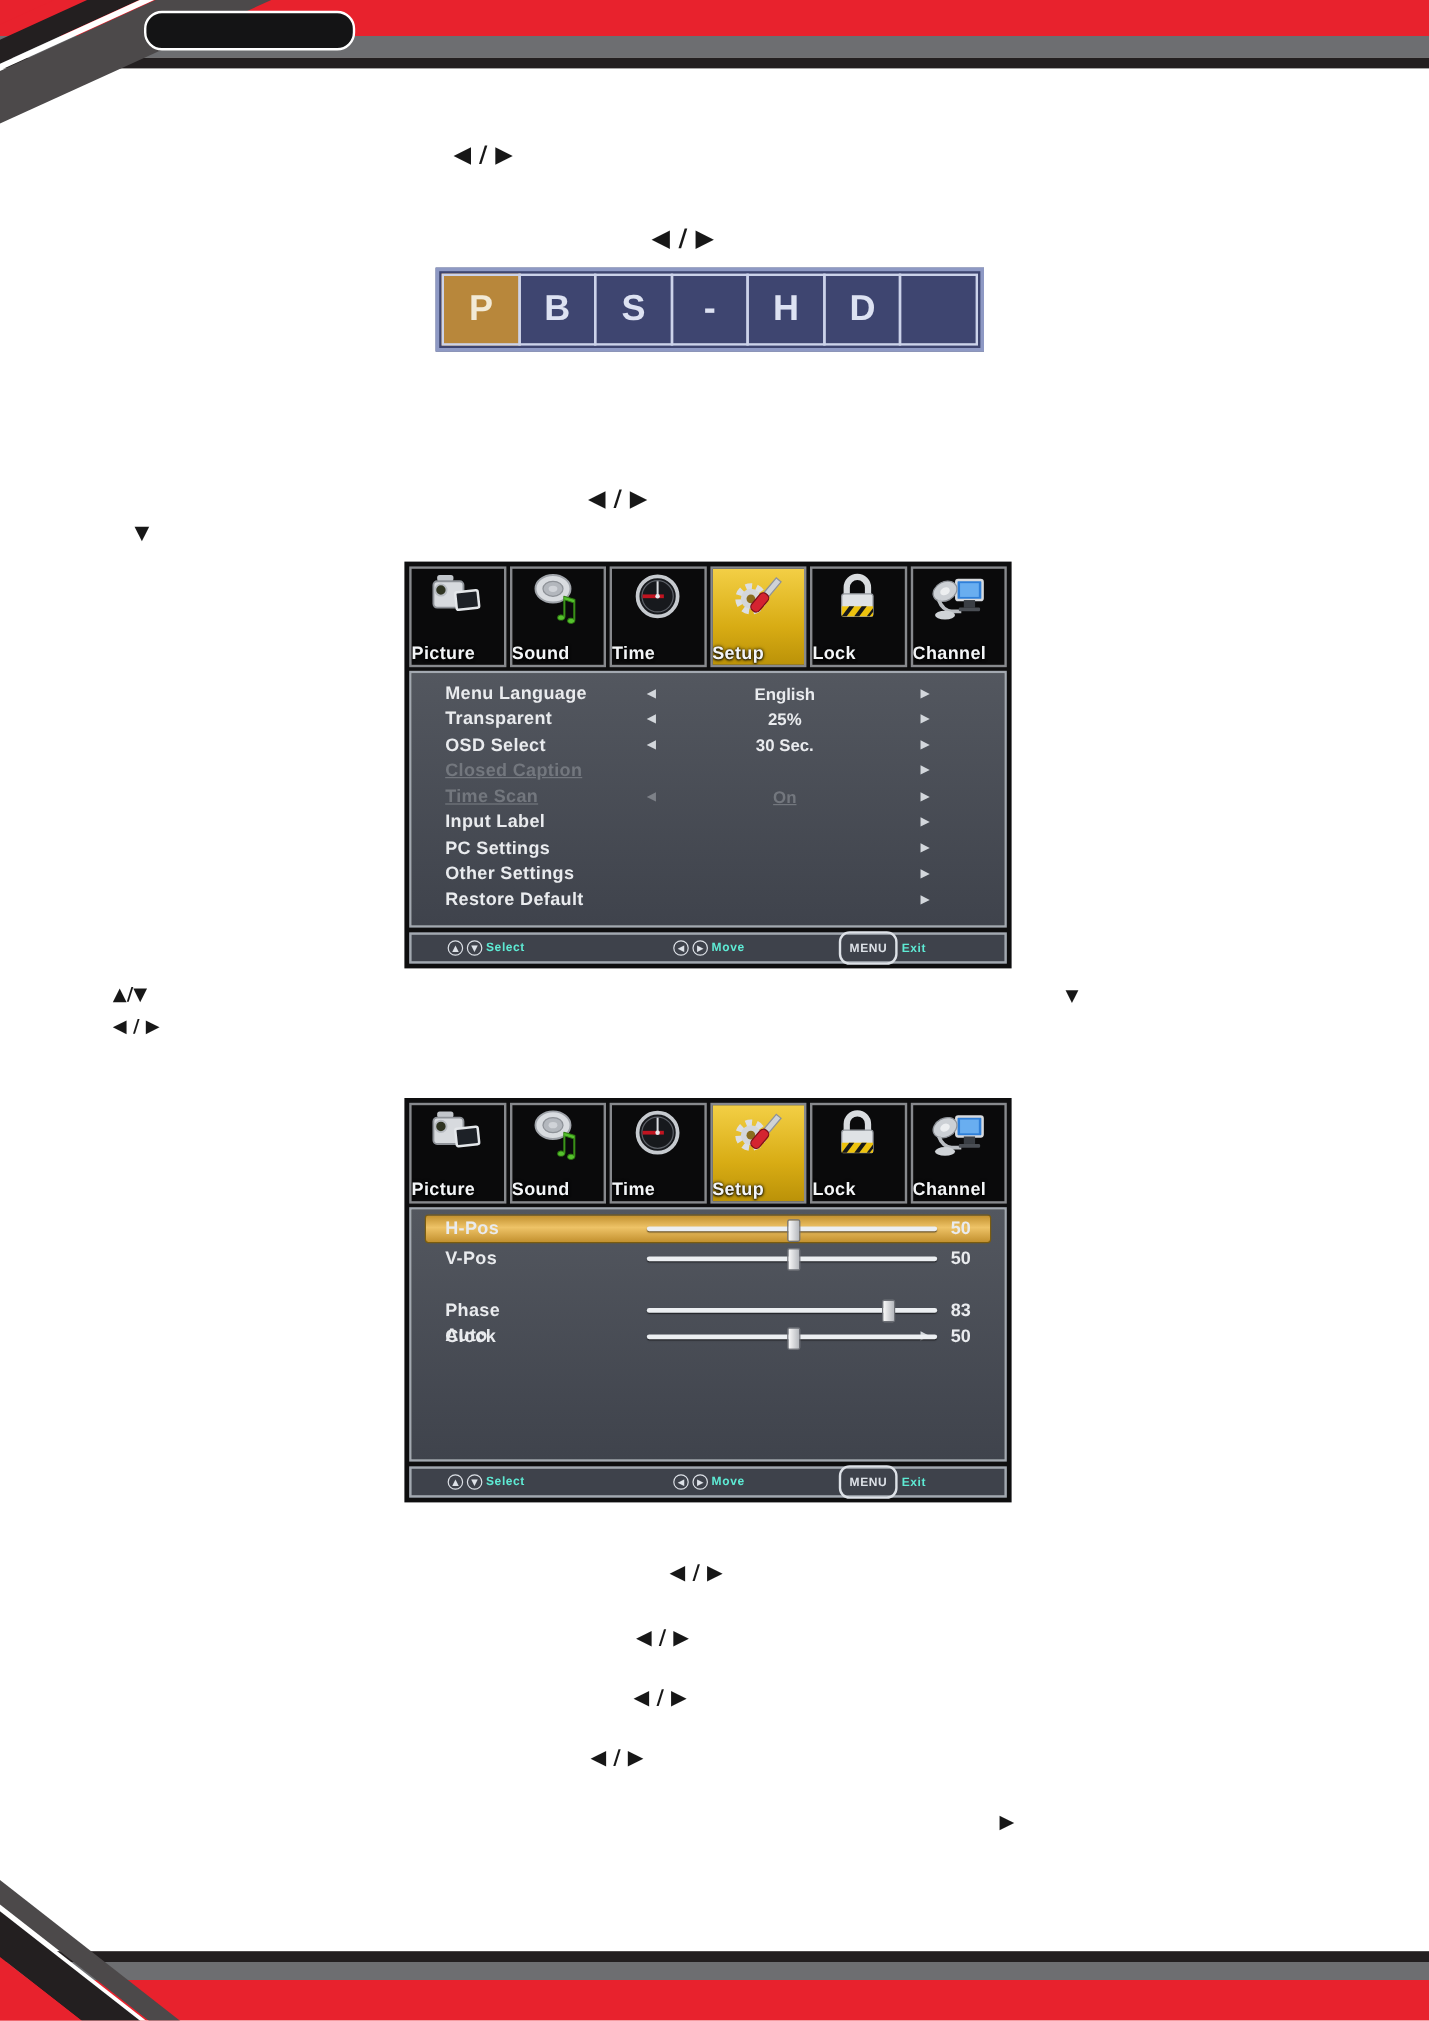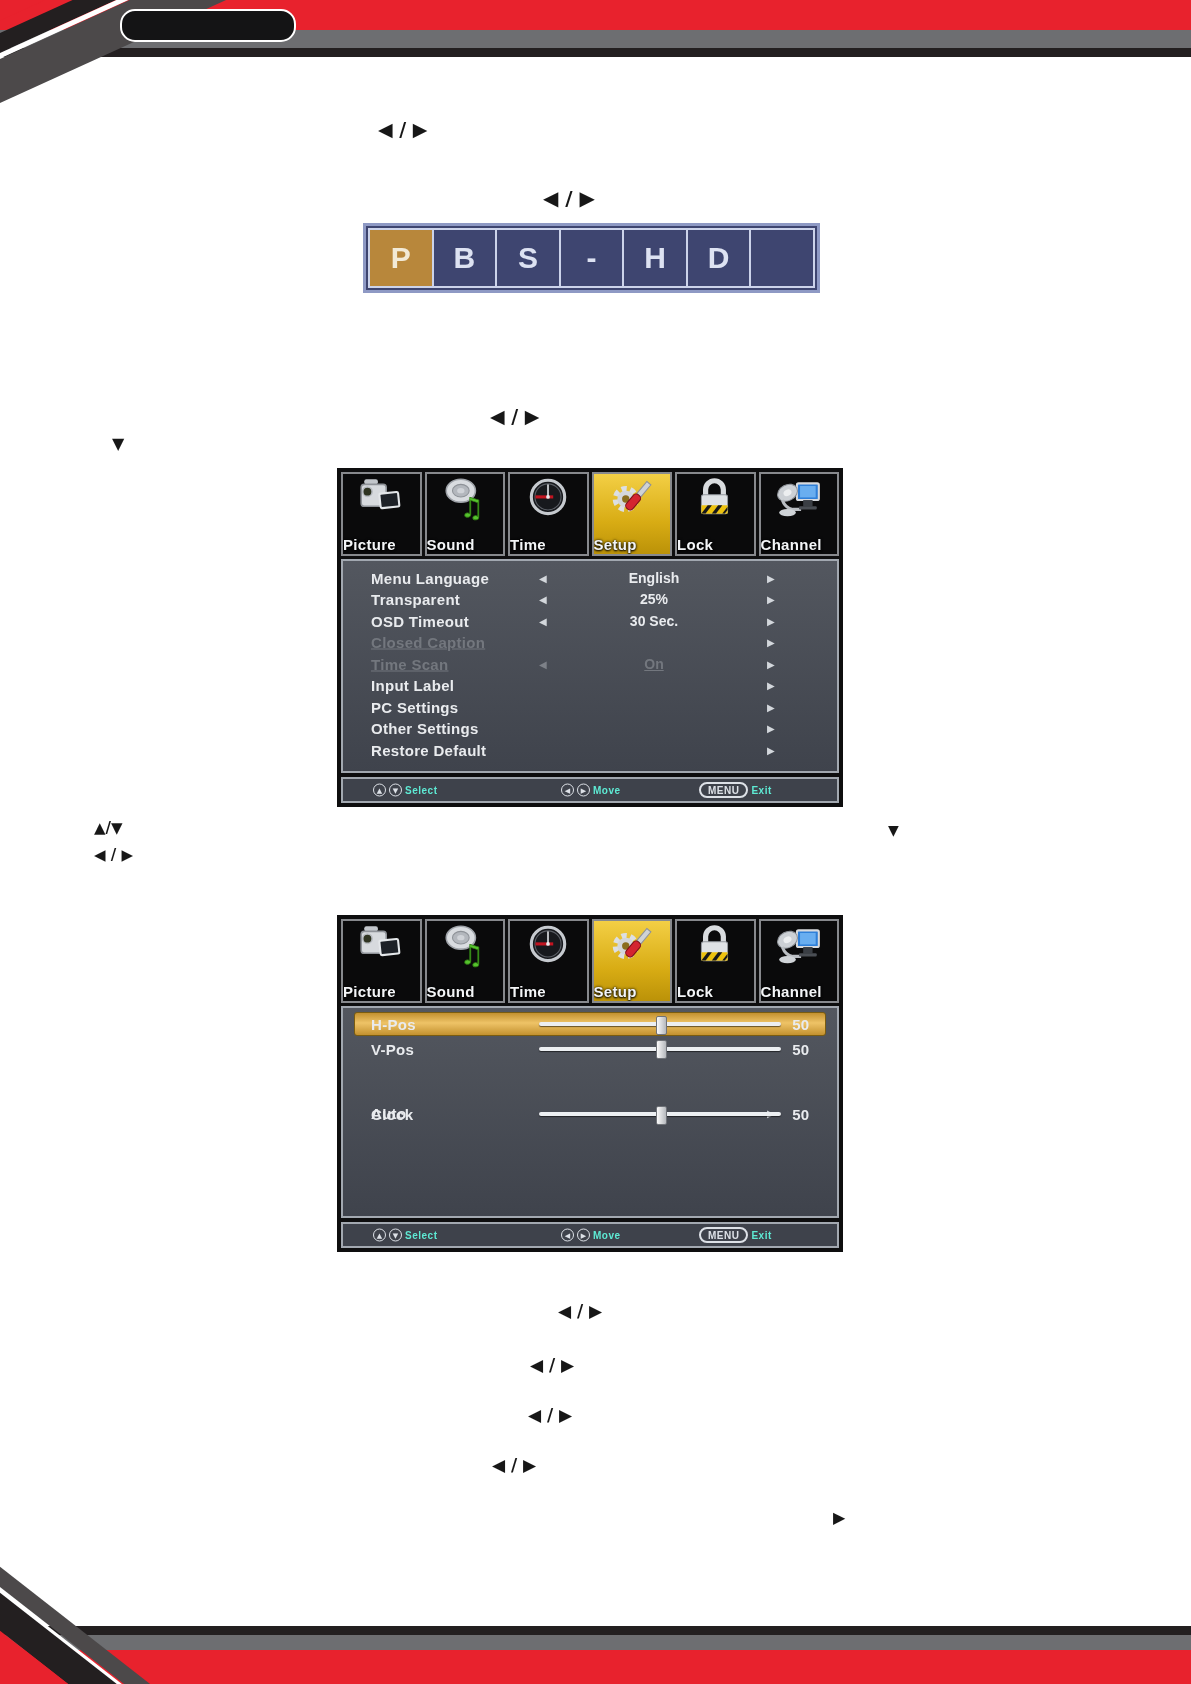--- a/index.html
+++ b/index.html
@@ -44,21 +44,21 @@
          border-radius:2px;box-shadow:0 1px 1px rgba(0,0,0,.55);z-index:1;}
   .thumb{position:absolute;width:9px;height:17px;top:50%;margin-top:-8.5px;border:1px solid #6f7278;border-radius:2px;
          background:linear-gradient(90deg,#fafafa,#b5b8bd);z-index:2;}
   .pval{position:absolute;left:418px;width:40px;text-align:right;font-size:15px;font-weight:bold;color:#e9ebee;
         top:50%;transform:translateY(-50%);z-index:2;}
   .ofooter{position:relative;margin-top:4px;height:26px;border:2px solid #a2a8b0;background:#3e424b;box-sizing:border-box;}
   .fg{position:absolute;top:50%;transform:translateY(-50%);display:flex;align-items:center;gap:3px;}
   .circ{width:13px;height:13px;border:1px solid #dde1e7;border-radius:50%;color:#dde1e7;font-size:7px;
         display:flex;align-items:center;justify-content:center;font-family:"DejaVu Sans",sans-serif;box-sizing:border-box;}
   .ftext{font-size:10px;font-weight:bold;color:#5eead4;letter-spacing:.5px;margin-left:0;}
-  .mpill{height:16px;padding:0 7px;border:2px solid #dde1e7;border-radius:9px;color:#dde1e7;font-size:10px;
+  .mpill{height:28px;padding:0 7px;border:2px solid #dde1e7;border-radius:9px;color:#dde1e7;font-size:10px;
          font-weight:bold;display:flex;align-items:center;letter-spacing:.5px;box-sizing:border-box;}
 </style>
 </head>
 <body>
 
 <div class="page">
 
   <div>
     <div class="abs" style="left:0;top:0;width:1191px;height:30px;background:#e8222d;"></div>
     <div class="abs" style="left:0;top:30px;width:1191px;height:18px;background:#6d6e71;"></div>
@@ -185,21 +185,21 @@
           <span class="oval">English</span>
           <span class="chev rchev">▶</span>
         </div>
         <div class="orow" style="top: 27.5px;">
           <span class="olabel">Transparent</span>
           <span class="chev lchev">◀</span>
           <span class="oval">25%</span>
           <span class="chev rchev">▶</span>
         </div>
         <div class="orow" style="top: 49px;">
-          <span class="olabel">OSD Timeout</span>
+          <span class="olabel">OSD Select</span>
           <span class="chev lchev">◀</span>
           <span class="oval">30 Sec.</span>
           <span class="chev rchev">▶</span>
         </div>
         <div class="orow dim" style="top: 70.5px;">
           <span class="olabel">Closed Caption</span>
           <span class="chev rchev">▶</span>
         </div>
         <div class="orow dim" style="top: 92px;">
           <span class="olabel">Time Scan</span>
@@ -331,20 +331,26 @@
           <span class="olabel">V-Pos</span>
           <div class="track"></div>
           <div class="thumb" style="left:304.5px"></div>
           <span class="pval">50</span>
         </div>
         <div class="orow" style="top: 51.5px; margin-top: 44px;">
           <span class="olabel">Clock</span>
           <div class="track"></div>
           <div class="thumb" style="left:304.5px"></div>
           <span class="pval">50</span>
+        </div>
+        <div class="orow" style="top: 73px;">
+          <span class="olabel">Phase</span>
+          <div class="track"></div>
+          <div class="thumb" style="left:384.4px"></div>
+          <span class="pval">83</span>
         </div>
         <div class="orow" style="top: 94.5px;">
           <span class="olabel">Auto</span>
           <span class="chev rchev">▶</span>
         </div>
       </div>
     <div class="ofooter">
       <div class="fg" style="left:30px">
         <span class="circ">
             <span>▲</span>

